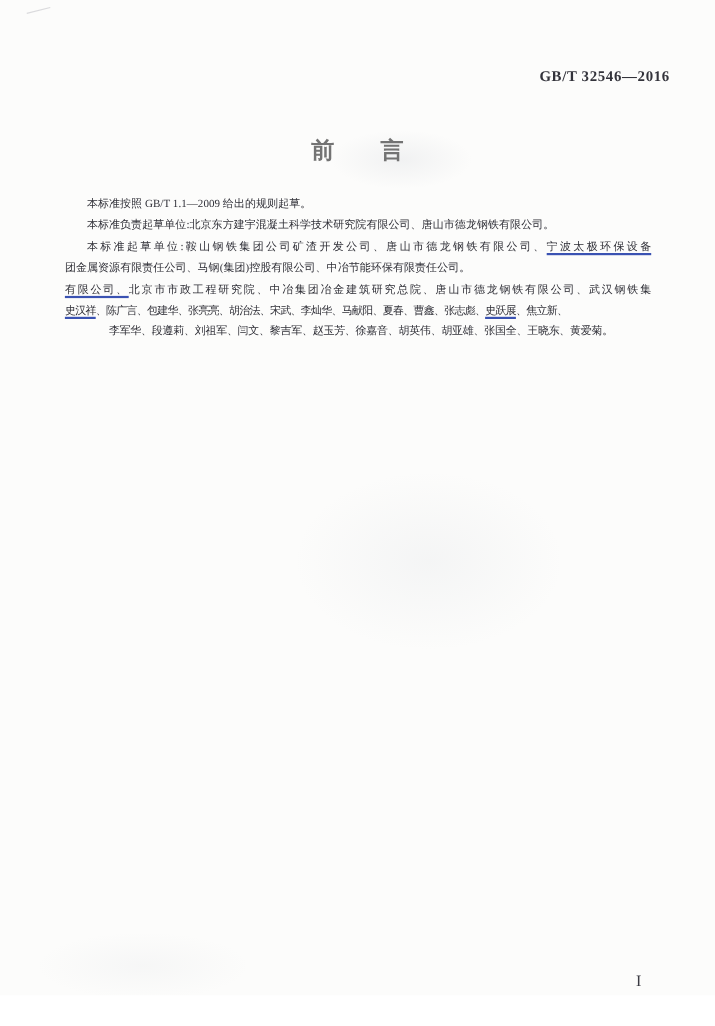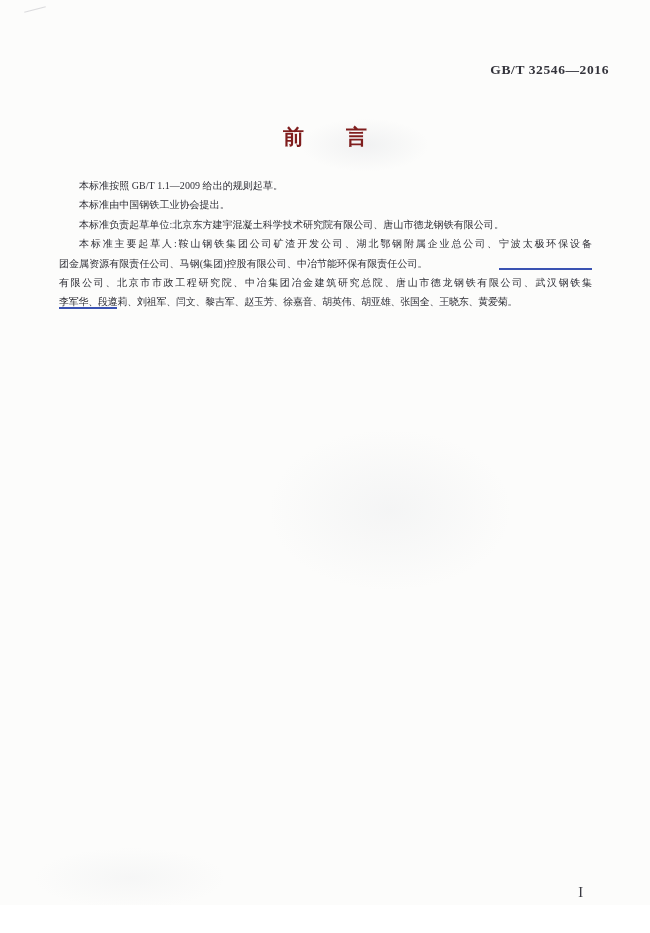--- a/index.html
+++ b/index.html
@@ -37,43 +37,43 @@
     color: #33333b;
   }
   .doc-title {
     position: absolute;
     top: 123px;
     left: 0;
     width: 100%;
     text-align: center;
     font-size: 21px;
     font-weight: 700;
-    color: #7f1d1d;
+    color: #737373;
   }
   .body-text {
     position: absolute;
     left: 59px;
     top: 176px;
     width: 533px;
     font-size: 10px;
     letter-spacing: 0.05px;
   }
   .line {
     height: 19.4px;
     line-height: 19.4px;
     white-space: nowrap;
     text-align: left;
   }
   .line.indent { padding-left: 20px; }
   .line.fill { white-space: normal; text-align: justify; text-align-last: justify; }
-  .line.t1 { letter-spacing: -0.25px; }
+  .line.t1 { letter-spacing: -0.25px; margin-left: 40px; }
   .line.t2 { letter-spacing: -0.68px; }
   .u {
     border-bottom: 2.5px solid #3a52b2;
-    padding-bottom: 19px;
+    padding-bottom: 0;
   }
   .page-number {
     position: absolute;
     top: 884px;
     right: 67px;
     font-size: 14.5px;
     color: #3a3a42;
   }
 </style>
 </head>
@@ -89,42 +89,42 @@
   <div class="std-number">GB/T 32546—2016</div>
 
   <div class="doc-title">前　　言</div>
 
   <div class="body-text">
 
     <div class="line indent">
       <span>本标准按照 GB/T 1.1—2009 给出的规则起草。</span>
     </div>
 
-    <div class="line indent">
-      <span>本标准由中国钢铁工业协会提出。</span>
-    </div>
 
 
     <div class="line indent">
       <span>本标准负责起草单位:北京东方建宇混凝土科学技术研究院有限公司、唐山市德龙钢铁有限公司。</span>
     </div>
 
     <div class="line indent fill">
-      <span>本标准主要起草人:鞍山钢铁集团公司矿渣开发公司、湖北鄂钢附属企业总公司、</span><span class="u">宁波太极环保设备</span>
+      <span>本标准起草单位:鞍山钢铁集团公司矿渣开发公司、唐山市德龙钢铁有限公司、</span><span class="u">宁波太极环保设备</span>
     </div>
 
     <div class="line">
       <span>团金属资源有限责任公司、马钢(集团)控股有限公司、中冶节能环保有限责任公司。</span>
     </div>
 
     <div class="line fill">
       <span class="u">有限公司、</span><span>北京市市政工程研究院、中冶集团冶金建筑研究总院、唐山市德龙钢铁有限公司、武汉钢铁集</span>
     </div>
 
 
+    <div class="line t2">
+      <span class="u">史汉祥</span><span>、陈广言、包建华、张亮亮、胡治法、宋武、李灿华、马献阳、夏春、曹鑫、张志彪、</span><span class="u">史跃展</span><span>、焦立新、</span>
+    </div>
 
     <div class="line t1">
       <span>李军华、段遵莉、刘祖军、闫文、黎吉军、赵玉芳、徐嘉音、胡英伟、胡亚雄、张国全、王晓东、黄爱菊。</span>
     </div>
 
   </div>
 
   <div class="page-number">I</div>
 
 </div>

